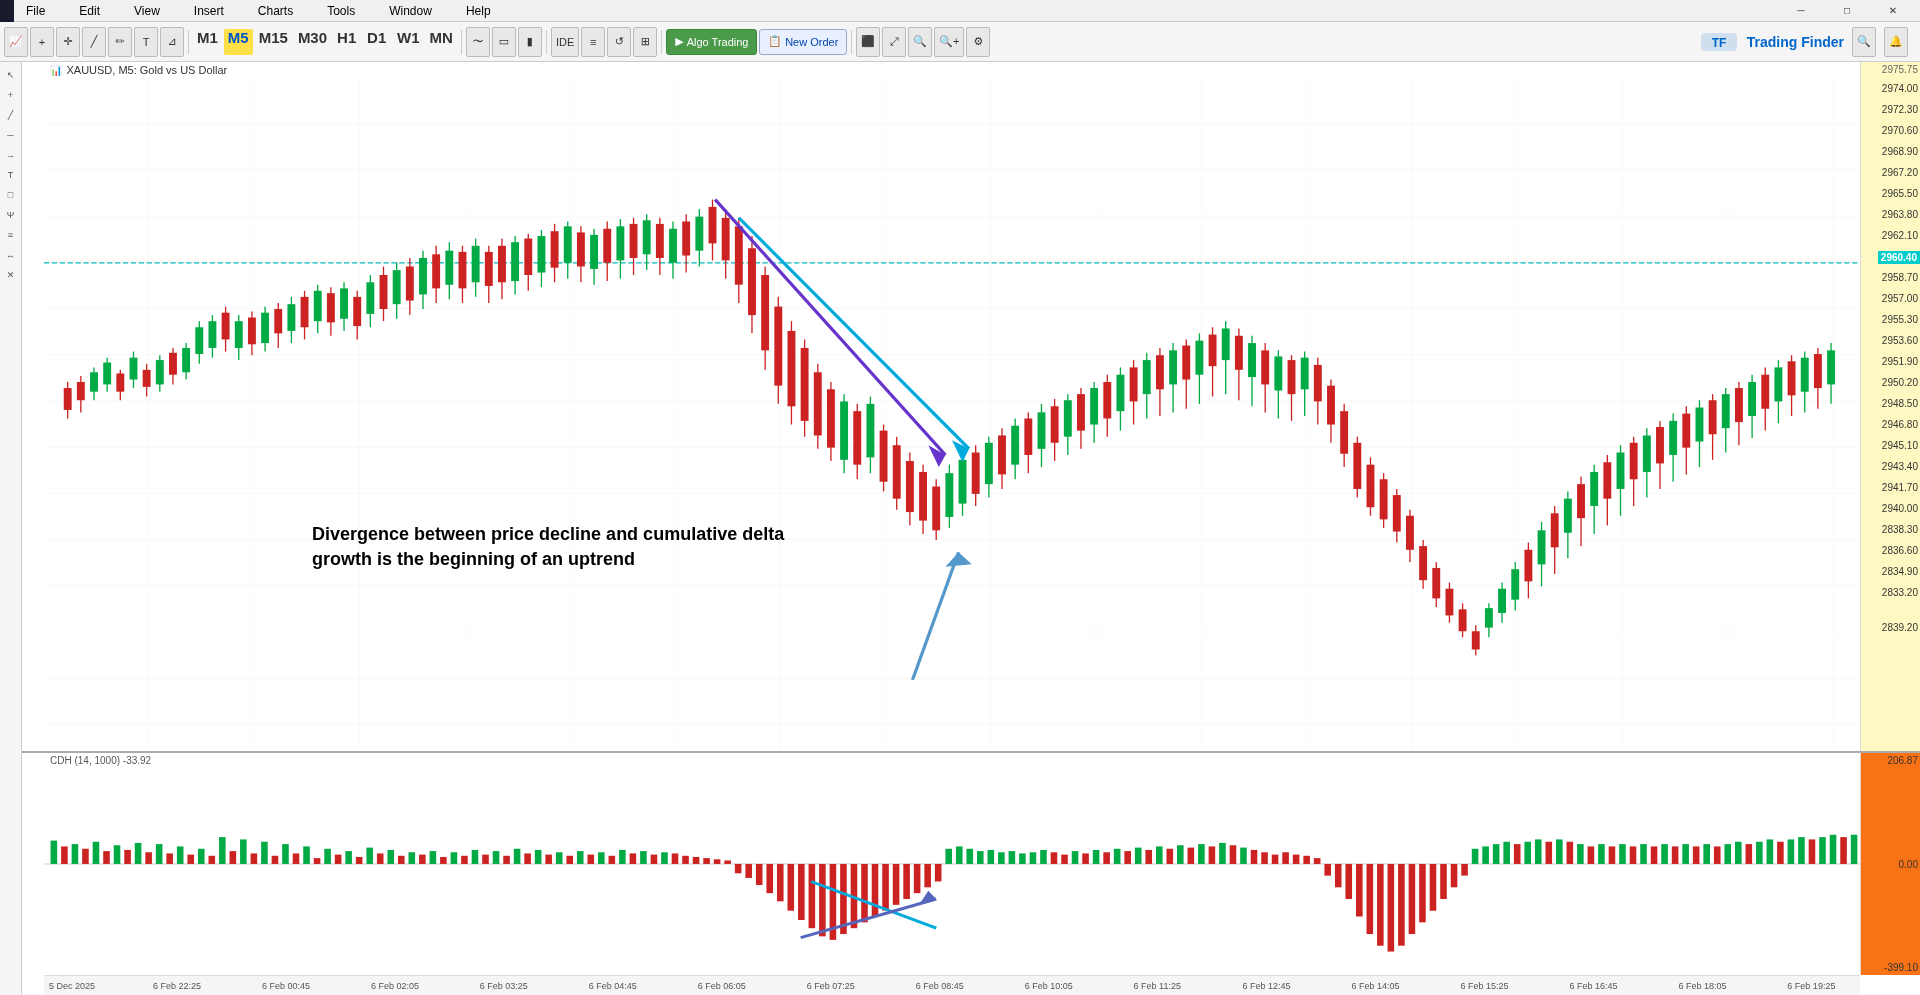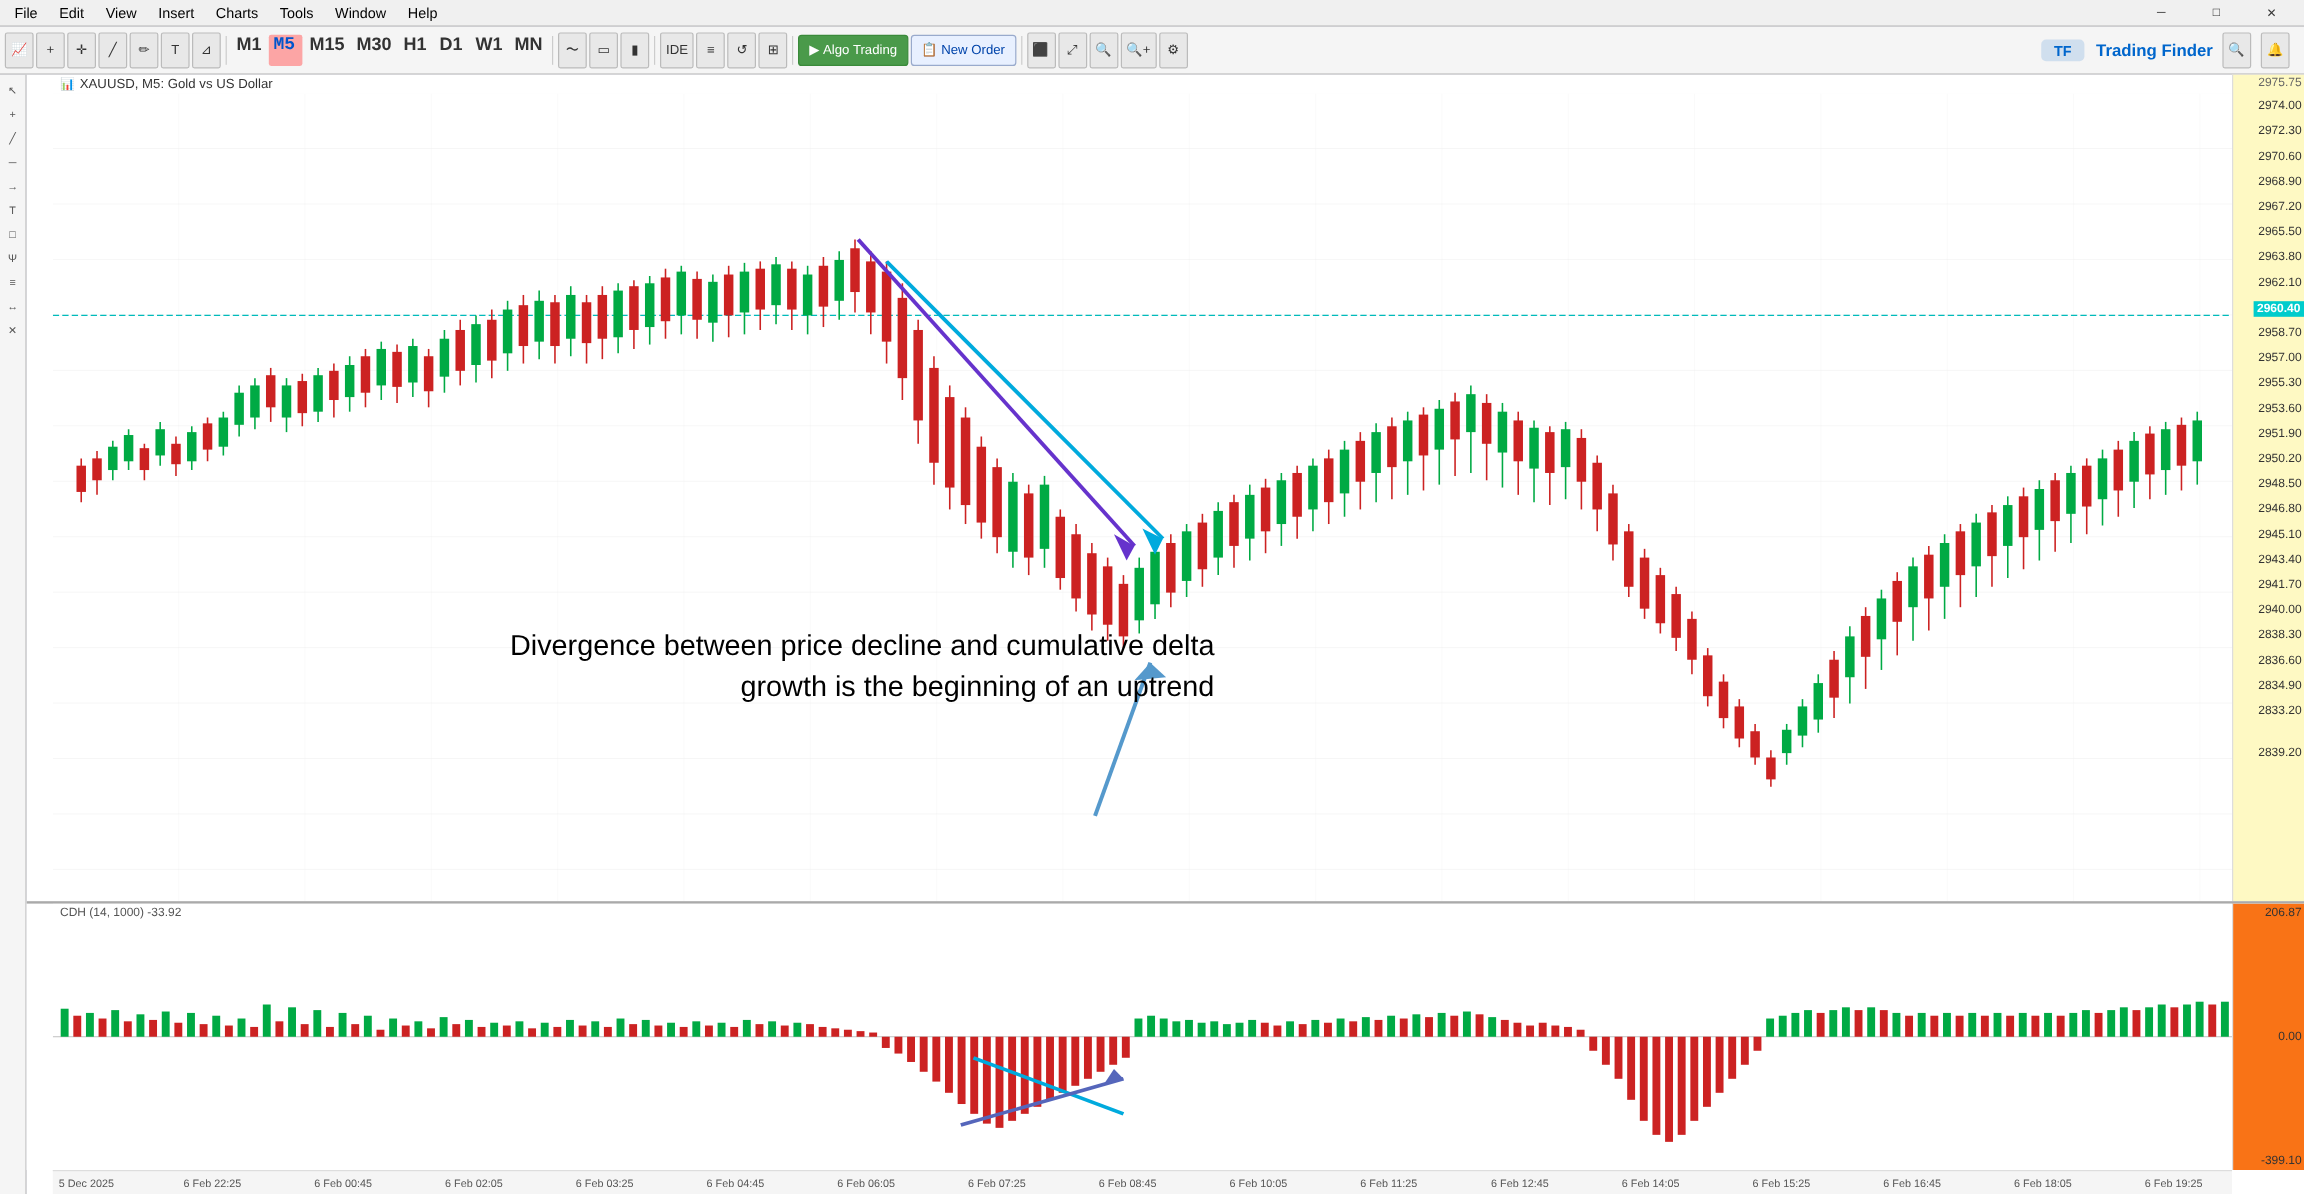--- a/index.html
+++ b/index.html
@@ -8,21 +8,22 @@
     
     .menu-bar {
       height: 22px;
       background: #f0f0f0;
       display: flex;
       align-items: center;
       border-bottom: 1px solid #ccc;
       font-size: 12px;
       color: #000;
       padding: 0 4px;
-      gap: 2px;
+      gap: 18px;
+      margin-left: 14px;
     }
     .menu-item {
       padding: 2px 8px;
       cursor: pointer;
       white-space: nowrap;
     }
 
     
     .toolbar {
       height: 40px;
@@ -55,21 +56,21 @@
       height: 26px;
       min-width: 28px;
       background: transparent;
       border: none;
       cursor: pointer;
       font-size: 15px;
       font-weight: bold;
       color: #333;
       padding: 0 4px;
     }
-    .timeframe-btn.active { color: #0055cc; background: #fca5a5; border-radius: 2px; font-family: Liberation Mono, monospace; }
+    .timeframe-btn.active { color: #0055cc; background: #fde047; border-radius: 2px; }
 
     .algo-btn {
       height: 26px;
       background: #4a9a4a;
       border: 1px solid #3a8a3a;
       border-radius: 3px;
       color: white;
       font-size: 11px;
       cursor: pointer;
       padding: 0 8px;
@@ -153,24 +154,24 @@
       font-size: 11px;
       color: #333;
       z-index: 10;
       display: flex;
       align-items: center;
       gap: 4px;
     }
 
     .annotation-text {
       position: absolute;
-      font-size: 24px;
-      font-weight: normal;
+      font-size: 18px;
+      font-weight: bold;
       color: #000;
-      text-align: right;
+      text-align: left;
       pointer-events: none;
       line-height: 1.4;
     }
     .win-btn {
       width: 46px;
       height: 22px;
       display: flex;
       align-items: center;
       justify-content: center;
       font-size: 10px;

